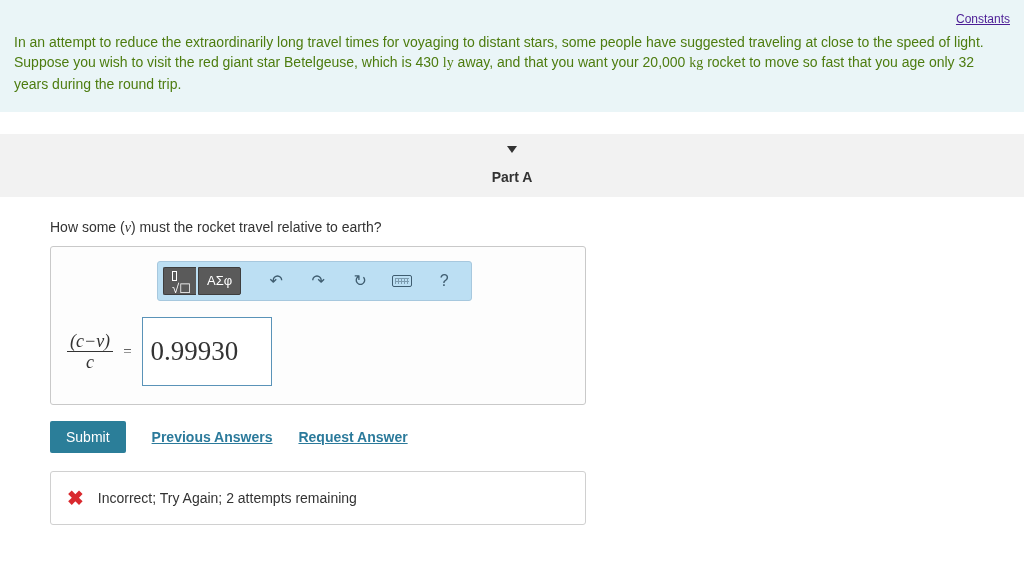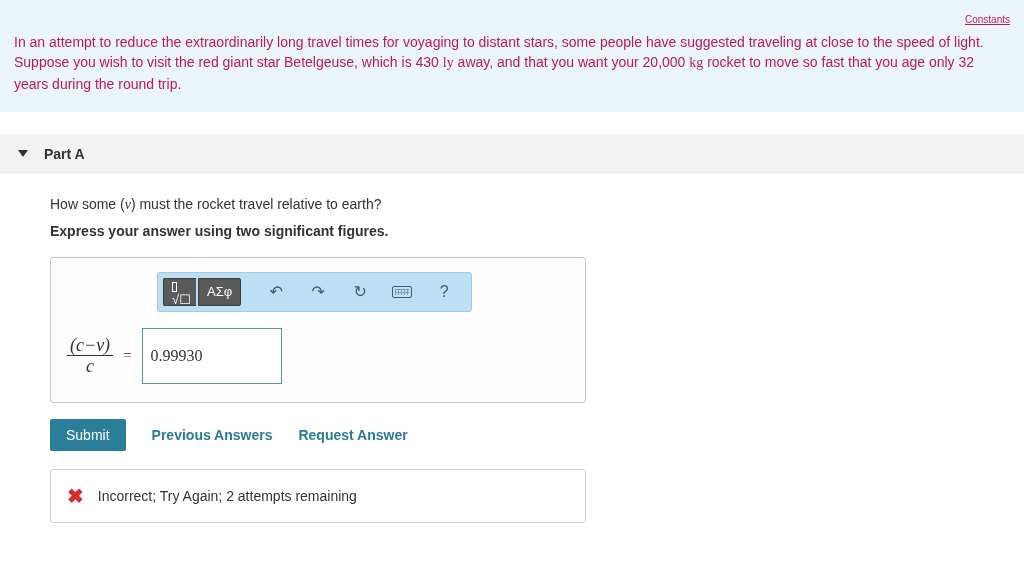--- a/index.html
+++ b/index.html
@@ -14,36 +14,37 @@
   .intro-box {
     background: #eaf5f7;
     padding: 10px 14px 18px 14px;
     position: relative;
   }
   .constants {
     text-align: right;
     margin-bottom: 6px;
   }
   .constants a {
-    color: #be185d;
+    color: #4c1d95;
     text-decoration: underline;
-    font-size: 10px;
+    font-size: 12px;
   }
   .intro-text {
     line-height: 1.45;
-    color: #be185d;
+    color: #4d7c0f;
   }
   .unit { font-family: Georgia, 'Times New Roman', serif; }
   .part-header {
     background: #f2f2f2;
     margin: 22px 0 0 0;
     padding: 12px 18px;
     display: flex;
     align-items: center;
     gap: 16px;
+    flex-direction: column;
   }
   .caret-down {
     width: 0; height: 0;
     border-left: 5px solid transparent;
     border-right: 5px solid transparent;
     border-top: 7px solid #333;
     display: inline-block;
   }
   .part-header-label {
     font-weight: bold;
@@ -122,43 +123,44 @@
   .frac-num {
     display:block;
     border-bottom: 1px solid #333;
     padding: 1px 3px;
   }
   .frac-den { display:block; padding:1px 3px;}
   .equals { font-family: Georgia, serif; font-size:15px; }
   .answer-input {
     border: 1px solid #5a93b8;
     font-family: Georgia, 'Times New Roman', serif;
-    font-size: 16px;
+    font-size: 27px;
     padding: 18px 8px;
-    width: 140px;
+    width: 130px;
     color: #333;
     background:#fff;
   }
   .actions {
     margin: 16px 0 18px 0;
     display: flex;
     align-items: center;
     gap: 26px;
   }
   .submit-btn {
     background: #2b7e99;
     color: #fff;
     border: none;
     padding: 8px 16px;
     font-size: 14px;
     cursor: pointer;
     border-radius: 2px;
   }
   .link-btn {
     color: #2b7a9b;
+    text-decoration: underline;
     font-weight: bold;
     font-size: 14px;
     cursor: pointer;
   }
   .feedback-box {
     border: 1px solid #d0d0d0;
     border-radius: 3px;
     padding: 14px 16px;
     width: 536px;
     display: flex;
@@ -212,21 +214,20 @@
   <span class="caret-down"></span>
   <span class="part-header-label">Part A</span>
 </div>
 
 <div class="part-body">
 
   <div class="question-text">
     <span>How some (</span><span class="unit" style="font-style:italic">v</span><span>) must the rocket travel relative to earth?</span>
   </div>
 
-  <div class="instruction">Express your answer using two significant figures.</div>
 
   <div class="answer-panel">
     <div class="toolbar-row">
       <div class="toolbar">
         <div class="tool-btn-dark first">
           <span class="tmpl-icon"><span class="box"></span><span class="root">√☐</span></span>
         </div>
         <div class="tool-btn-dark last">ΑΣφ</div>
         <div class="tool-btn-light">
             <span>↶</span>

